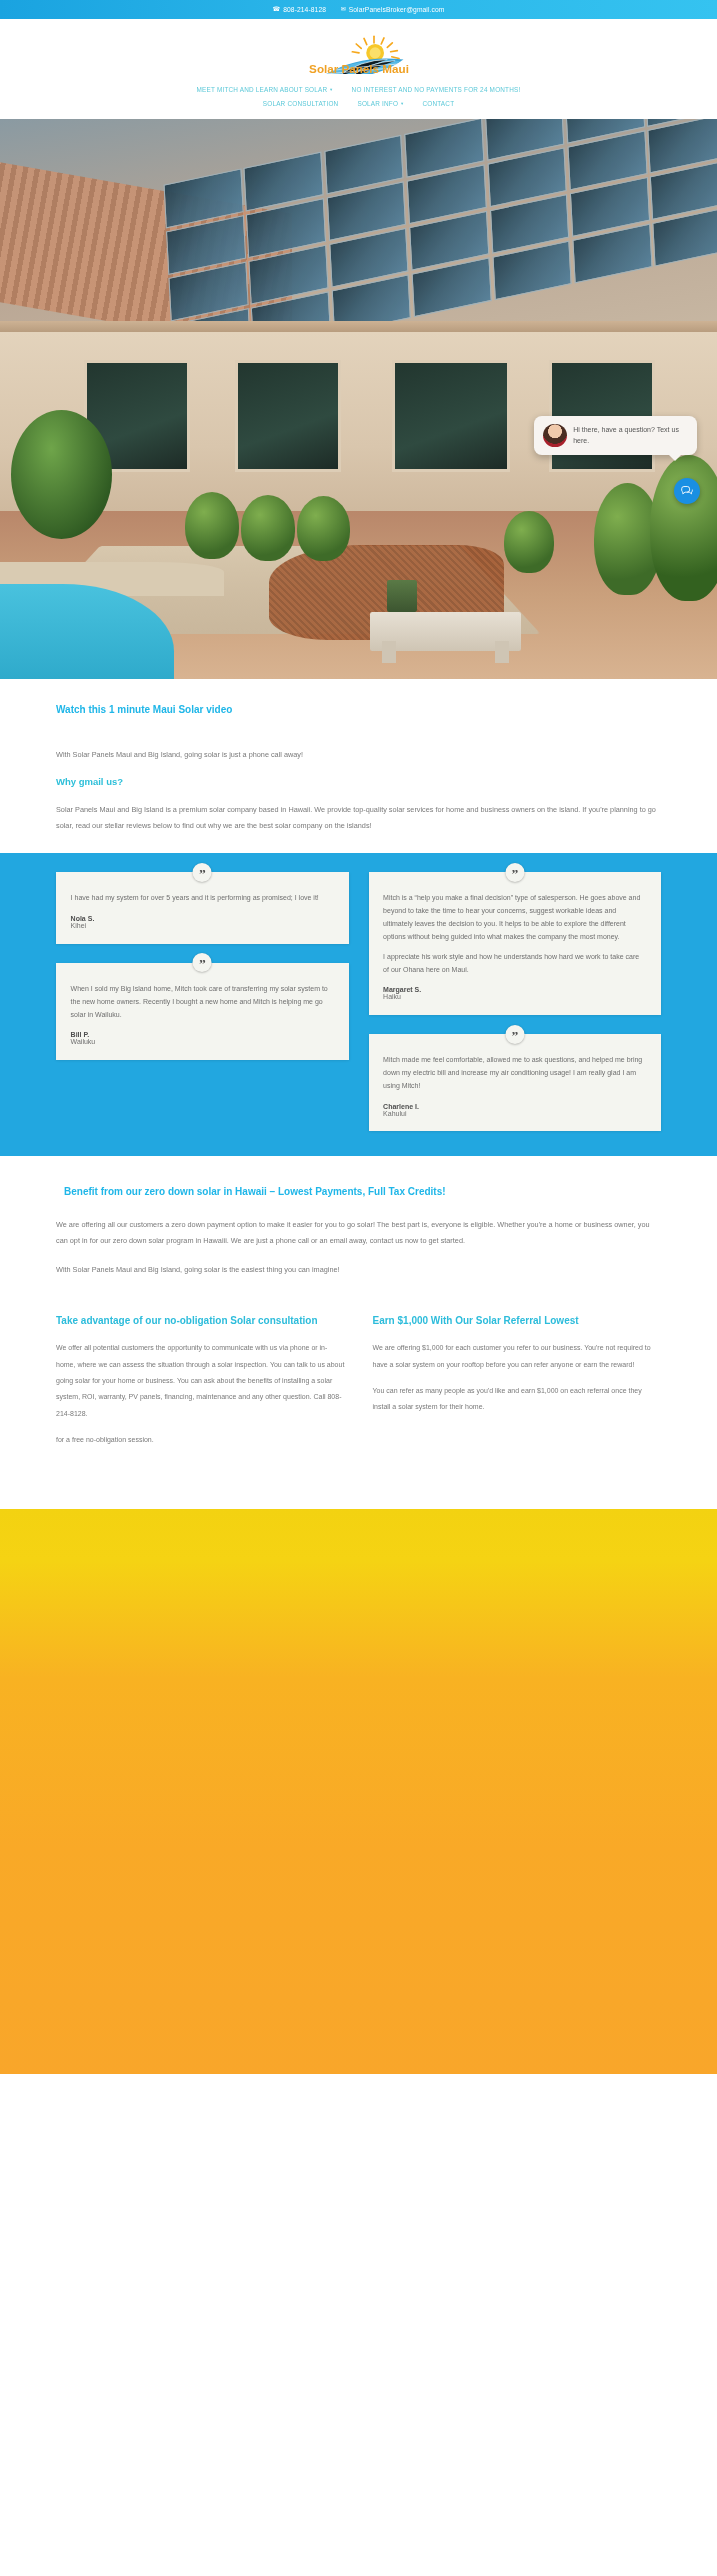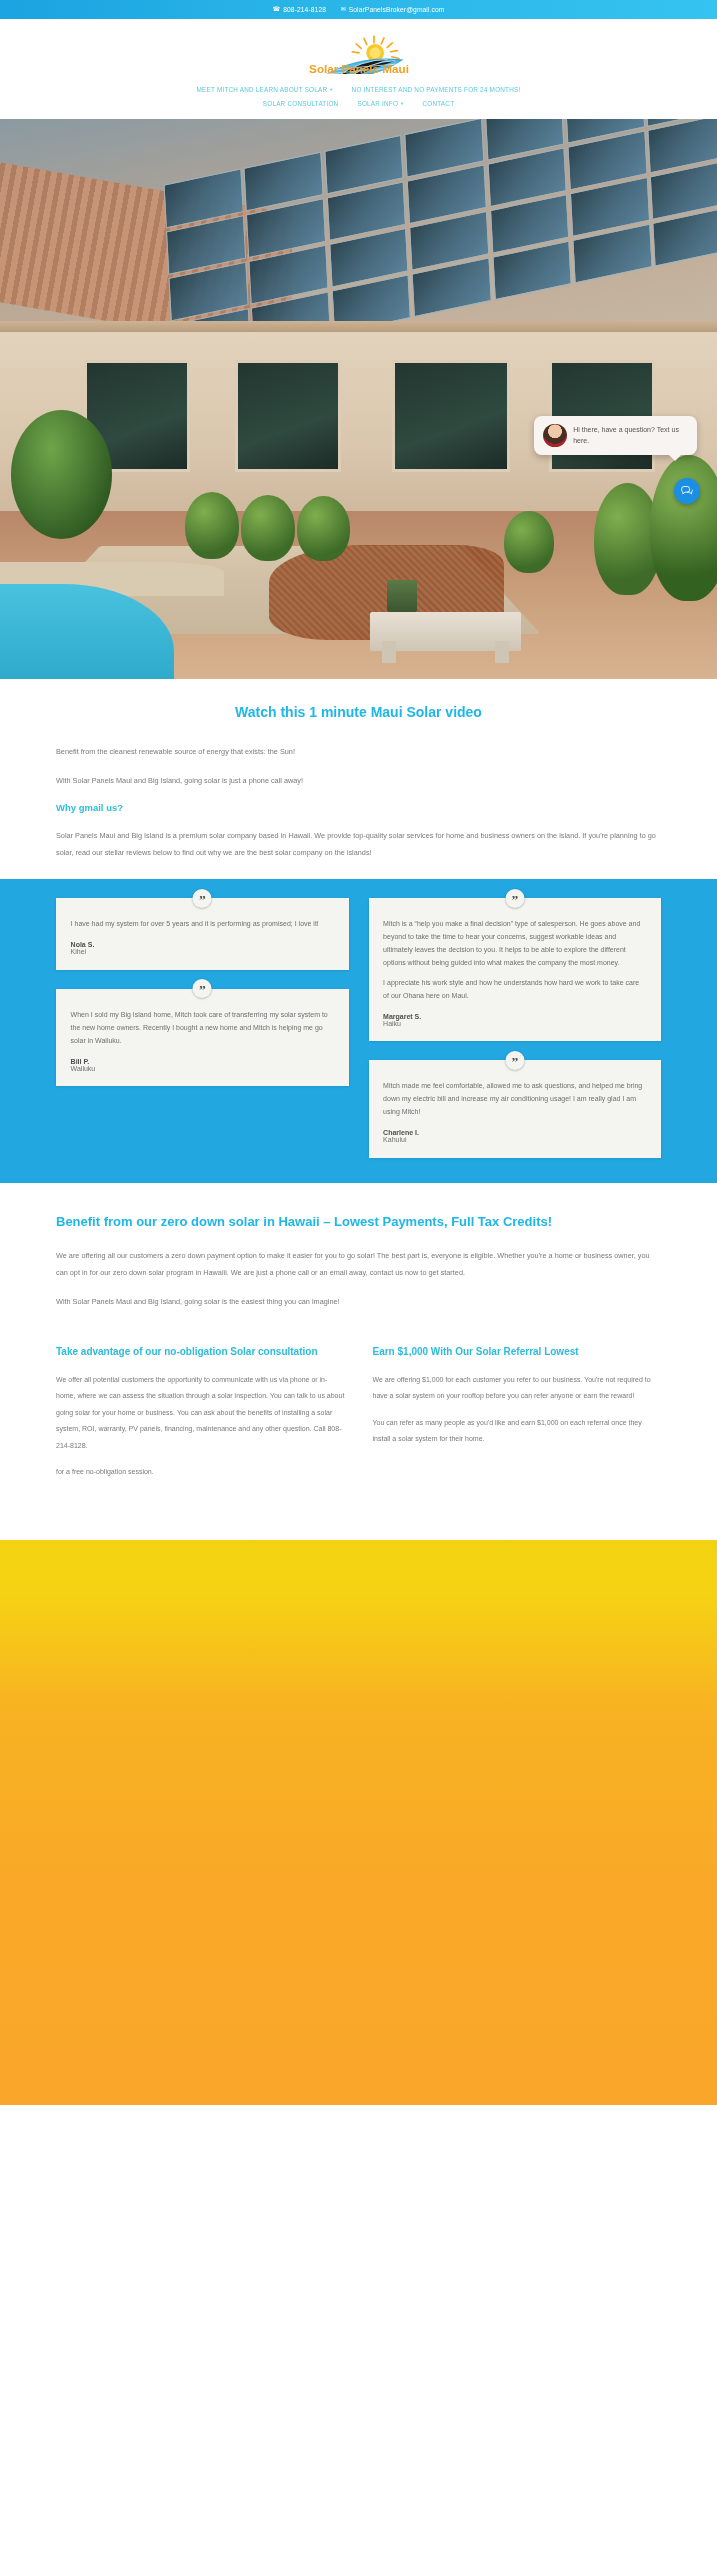--- a/index.html
+++ b/index.html
@@ -216,25 +216,24 @@
     display:flex; align-items:center; justify-content:center;
     box-shadow:0 1.7px 5.6px rgba(0,0,0,.3);
     cursor:pointer;
   }
 
   
   .section { padding: 0; }
   .container { width: 605px; margin: 0 auto; }
   .intro { padding: 25px 0 5.6px; }
   h2.center-head {
-    text-align:center;
     color:#1fb6e8;
-    font-size:14px;
+    font-size:10px;
     font-weight:700;
-    margin-bottom: 24px;
+    margin-bottom: 32px;
   }
   p.body {
     font-size:7.3px;
     line-height:2.3;
     color:#7a7a7a;
     margin-bottom: 12.3px;
     font-weight:400;
   }
   h3.sub {
     color:#2cbfd9;
@@ -273,24 +272,25 @@
   }
   .testi-text { font-size:7px; line-height:1.85; color:#6f6f6f; margin-bottom:7.8px; }
   .testi-text + .testi-text { margin-top:-1.1px; }
   .testi-name { font-size:7px; font-weight:700; color:#4e4e4e; margin-top:10px; }
   .testi-city { font-size:7px; color:#6f6f6f; }
 
   
   .zero { padding: 27px 0 5.6px; }
   h2.left-head {
     color:#1fb6e8;
-    font-size:13px;
+    font-size:10px;
     font-weight:700;
     line-height:1.85;
     margin-bottom: 14.6px;
+    margin-left: 8px;
   }
 
   
   .two-col {
     width:605px; margin:0 auto;
     display:flex; gap:28px;
     padding: 14.6px 0 50px;
   }
   .col { flex:1; }
   h3.col-head {
@@ -447,21 +447,20 @@
       <path d="M3 8.5a4 4 0 0 1 4-4h6a4 4 0 0 1 4 4v2a4 4 0 0 1-4 4H9l-4 3v-3a4 4 0 0 1-2-3.4z"></path>
       <path d="M12.5 14.5h4l4 3v-3a4 4 0 0 0 1.5-3V10"></path>
     </svg>
   </div>
 
 </div>
 
 <div class="section intro">
   <div class="container">
     <h2 class="center-head">Watch this 1 minute Maui Solar video</h2>
-    <p class="body">Benefit from the cleanest renewable source of energy that exists: the Sun!</p>
     <p class="body">With Solar Panels Maui and Big Island,  going solar is just a phone call away!</p>
     <h3 class="sub">Why gmail us?</h3>
     <p class="body">Solar Panels Maui and Big Island is a premium solar company based in Hawaii. We provide top-quality solar services for home and business owners on the island. If you're planning to go solar, read our stellar reviews below to find out why we are the best solar company on the islands!</p>
   </div>
 </div>
 
 <div class="testi-band">
   <div class="testi-grid">
     <div class="testi-col">
 

